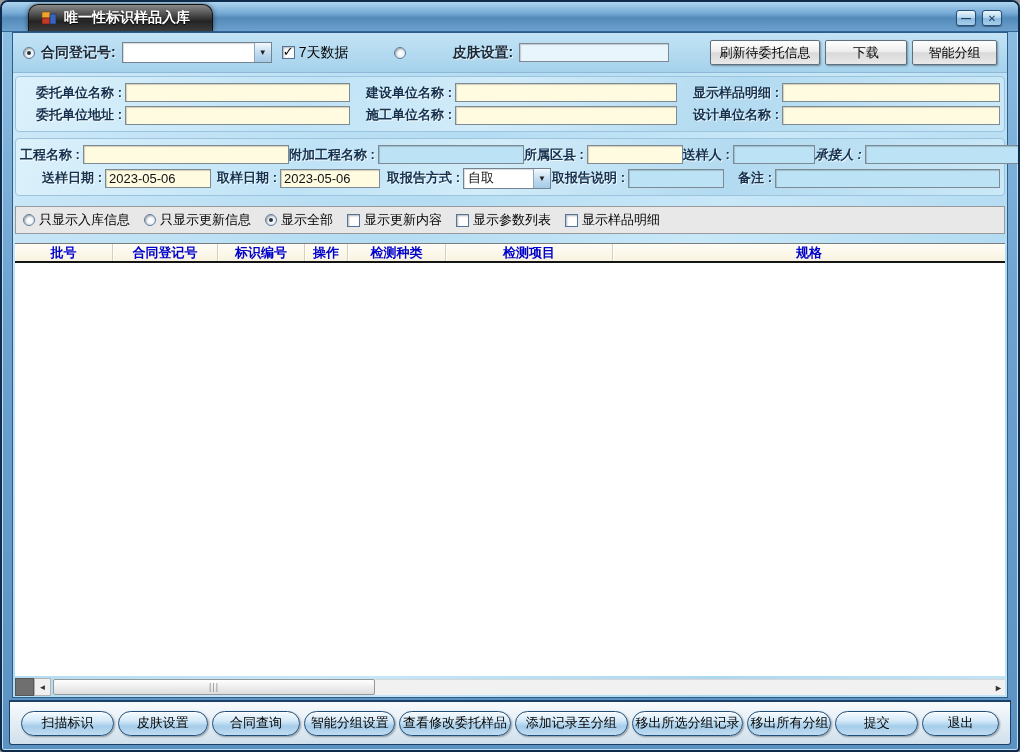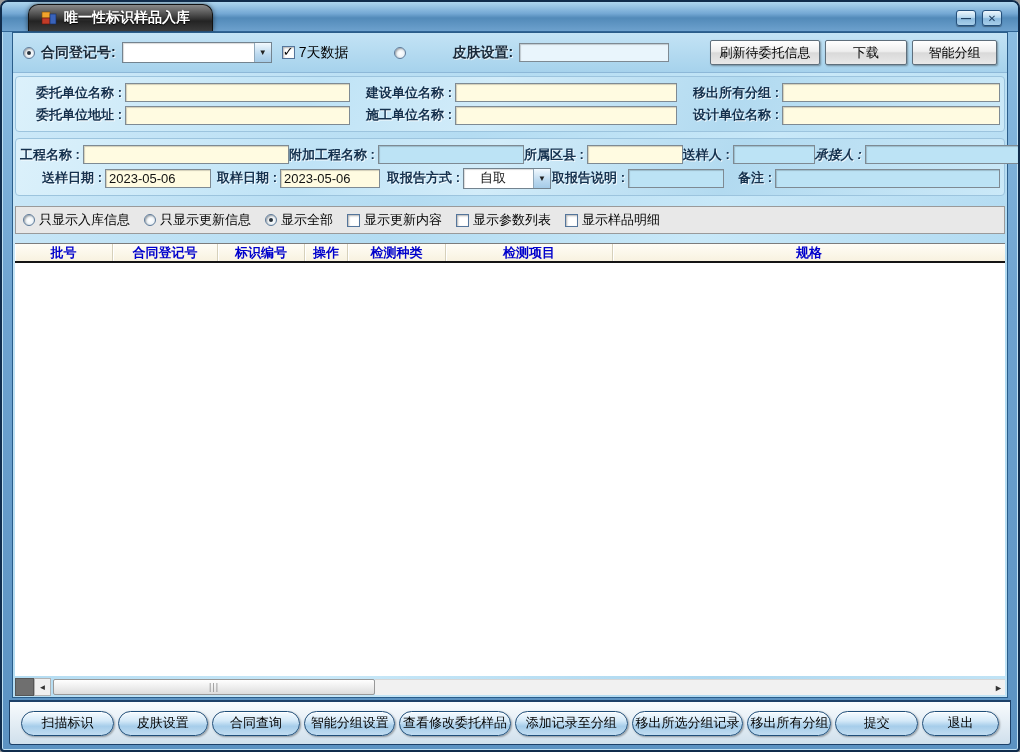--- a/index.html
+++ b/index.html
@@ -135,21 +135,21 @@
       <button class="gbtn" style="margin-left:5px;width:82px;">下载</button>
       <button class="gbtn" style="margin-left:5px;width:85px;">智能分组</button>
     </div>
 
     <div class="panel sec2">
       <div class="frow">
         <span class="flabel" style="width:102px;">委托单位名称 :</span>
         <input class="inp sp" style="width: 225px; margin-left: 3px;">
         <span class="flabel" style="width:102px;">建设单位名称 :</span>
         <input class="inp sp" style="width: 222px; margin-left: 3px;">
-        <span class="flabel" style="width:102px;">移出所有分组 :</span>
+        <span class="flabel" style="width:102px;">显示样品明细 :</span>
         <input class="inp" style="flex: 1 1 0%; margin-left: 3px;">
       </div>
       <div class="frow">
         <span class="flabel" style="width:102px;">委托单位地址 :</span>
         <input class="inp sp" style="width: 225px; margin-left: 3px;">
         <span class="flabel" style="width:102px;">施工单位名称 :</span>
         <input class="inp sp" style="width: 222px; margin-left: 3px;">
         <span class="flabel" style="width:102px;">设计单位名称 :</span>
         <input class="inp" style="flex: 1 1 0%; margin-left: 3px;">
       </div>
@@ -167,21 +167,21 @@
         <input class="inp blue sp" style="width: 82px; margin-left: 3px;">
         <span class="flabel" style="width:48px;font-style:italic;">承接人 :</span>
         <input class="inp blue" style="flex: 1 1 0%; margin-left: 3px;">
       </div>
       <div class="frow">
         <span class="flabel" style="width:82px;">送样日期 :</span>
         <input class="inp sp" style="width: 106px; margin-left: 3px;" value="2023-05-06">
         <span class="flabel" style="width:66px;">取样日期 :</span>
         <input class="inp sp" style="width: 100px; margin-left: 3px;" value="2023-05-06">
         <span class="flabel" style="width:80px;">取报告方式 :</span>
-        <div class="combo sp" style="width:88px;margin-left:3px;padding-left:12px;">
+        <div class="combo sp" style="width:88px;margin-left:3px;">
           <span class="val">自取</span>
           <span class="cbtn">▼</span>
         </div>
         <span class="flabel" style="width:74px;">取报告说明 :</span>
         <input class="inp blue sp" style="width: 96px; margin-left: 3px;">
         <span class="flabel" style="width:48px;">备注 :</span>
         <input class="inp blue" style="flex: 1 1 0%; margin-left: 3px;">
       </div>
     </div>
 

